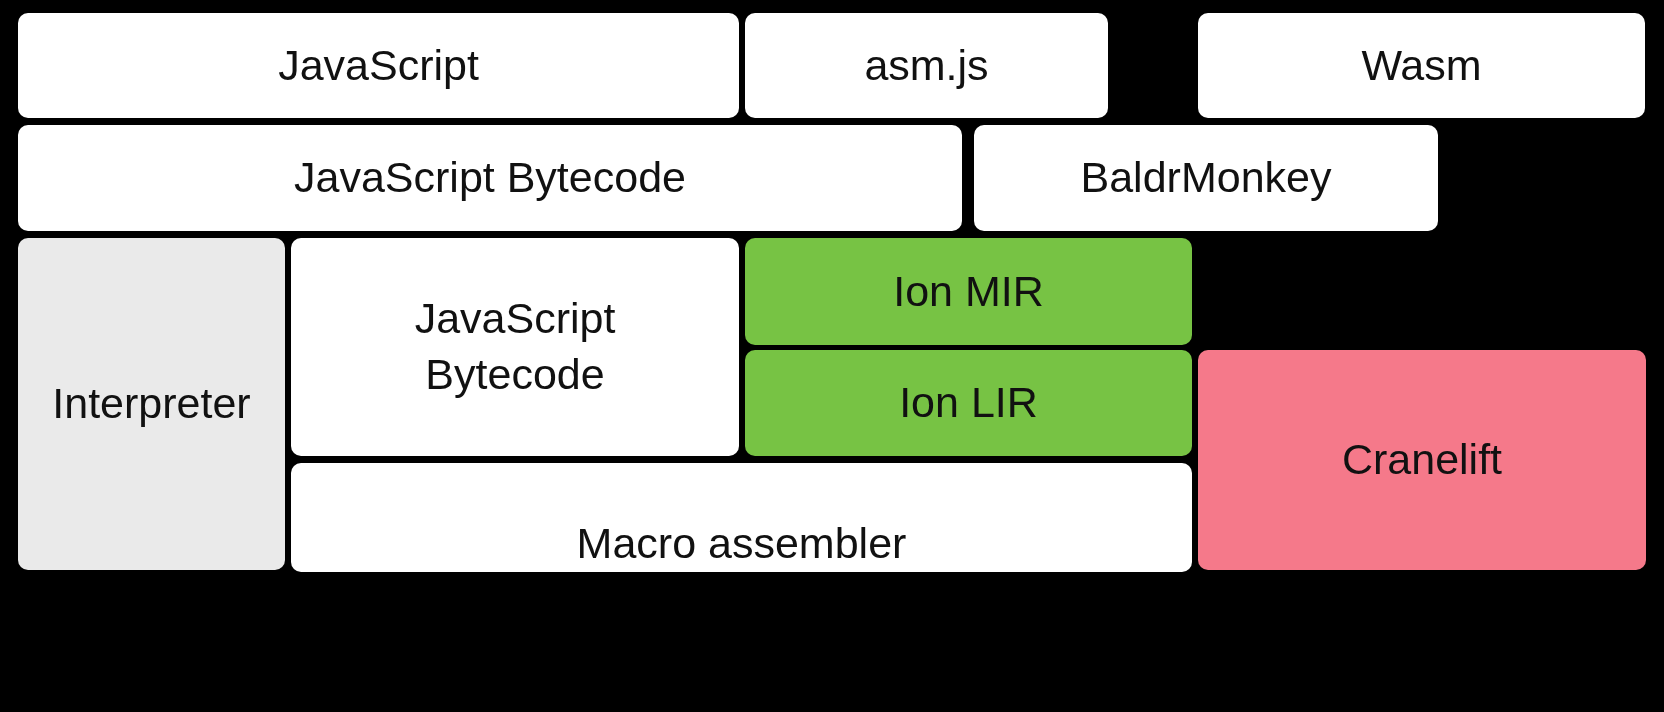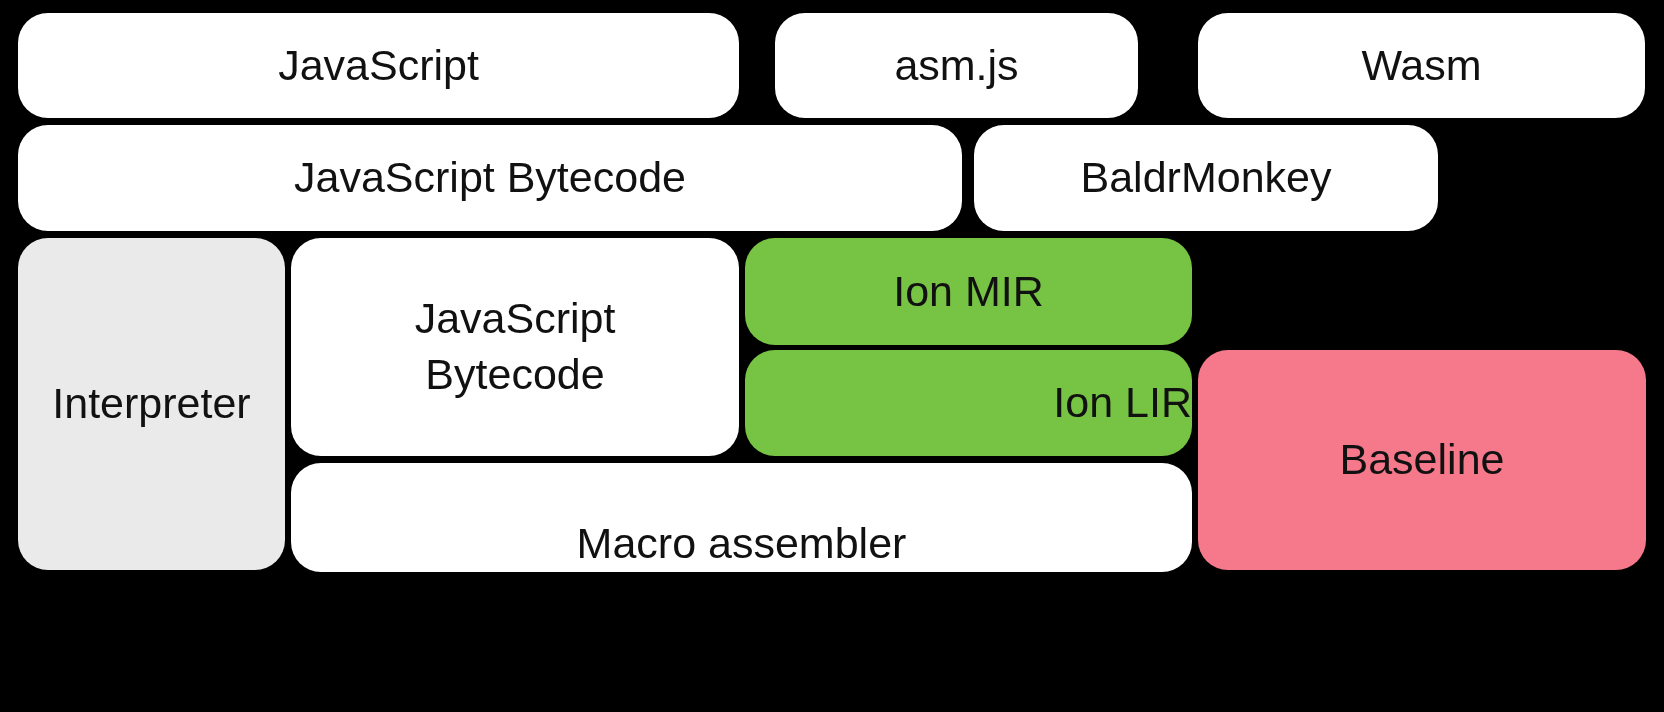--- a/index.html
+++ b/index.html
@@ -14,36 +14,36 @@
   body{
     width:1664px;height:712px;position:relative;overflow:hidden;
     background:var(--background);
     font-family:"Liberation Sans", sans-serif;
   }
   .canvas{position:absolute;inset:0;}
   .box{
     position:absolute;
     background:var(--white);
     color:var(--text);
-    border-radius:30px;
+    border-radius:10px;
     display:flex;align-items:center;justify-content:center;
     font-size:43px;line-height:1.3;text-align:center;
   }
   .box span{display:block;}
   
   .b-javascript {left:18px;  top:13px;  width:721px;  height:105px;}
-  .b-asmjs      {left:775px; top:13px;  width:363px;  height:105px;}
+  .b-asmjs      {left:745px; top:13px;  width:363px;  height:105px;}
   .b-wasm       {left:1198px;top:13px;  width:447px;  height:105px;text-align:center;}
   .b-bytecode   {left:18px;  top:125px; width:944px;  height:106px;}
   .b-baldrmonkey{left:974px; top:125px; width:464px;  height:106px;}
   .b-interpreter{left:18px;  top:238px; width:267px;  height:332px; background:var(--gray);}
   .b-baseline   {left:291px; top:238px; width:448px;  height:218px;}
   .b-baseline span{max-width:300px;}
   .b-ionmir     {left:745px; top:238px; width:447px;  height:107px; background:var(--green);}
-  .b-ionlir     {left:745px; top:350px; width:447px;  height:106px; background:var(--green);justify-content:flex-end;}
+  .b-ionlir     {left:745px; top:350px; width:447px;  height:106px; background:var(--green);}
   .b-cranelift  {left:1198px;top:350px; width:448px;  height:220px; background:var(--pink);}
   .b-macro      {left:291px; top:463px; width:901px;  height:109px;align-items:flex-end;}
   .b-native     {left:297px; top:577px; width:1348px; height:106px;}
 </style>
 </head>
 <body>
 
 <div class="canvas">
 
   <div class="box b-javascript">
@@ -76,21 +76,21 @@
 
   <div class="box b-ionmir">
     <span>Ion MIR</span>
   </div>
 
   <div class="box b-ionlir">
     <span>Ion LIR</span>
   </div>
 
   <div class="box b-cranelift">
-    <span>Baseline</span>
+    <span>Cranelift</span>
   </div>
 
   <div class="box b-macro">
     <span>Macro assembler</span>
   </div>
 
 
 </div>
 
 </body></html>

